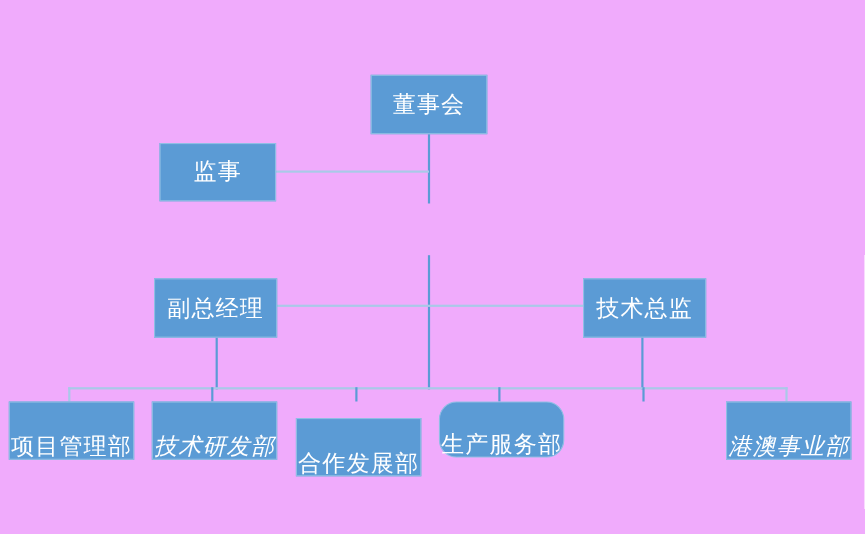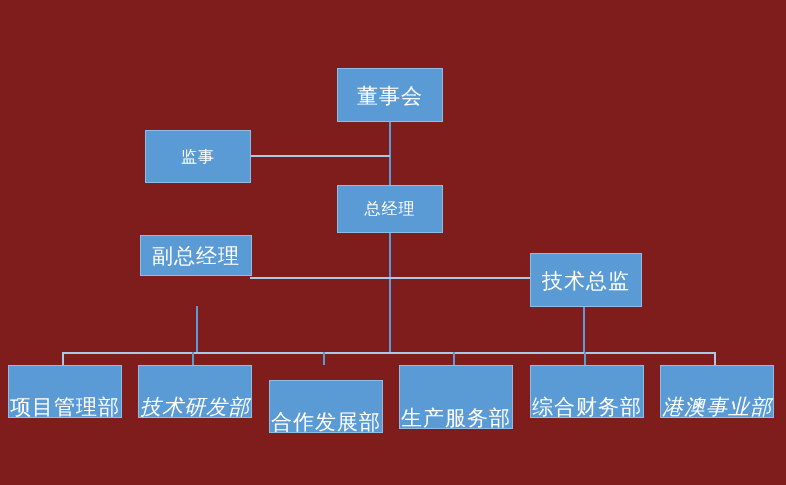--- a/index.html
+++ b/index.html
@@ -4,40 +4,40 @@
 <style>
   html, body {
     margin: 0;
     padding: 0;
     background: #ffffff;
   }
   #chart-root {
     position: relative;
     width: 786px;
     height: 485px;
-    background: #7f1d1d;
+    background: #f0abfc;
     font-family: "Liberation Sans", "DejaVu Sans", sans-serif;
     overflow: hidden;
   }
   .node {
     position: absolute;
     box-sizing: border-box;
     display: flex;
     align-items: center;
     justify-content: center;
     color: #ffffff;
     background: #5B9BD5;
     border: 1px solid #8FBEE4;
     letter-spacing: 1px;
     white-space: nowrap;
     line-height: 1;
     user-select: none;
   }
   .node.lvl0 { font-size: 21px; }
-  .node.lvl1 { font-size: 16px; }
+  .node.lvl1 { font-size: 21px; }
   .node.lvl2 { font-size: 21px; }
   .node.lvl3 { font-size: 21px; align-items: flex-end; }
 
   .connector {
     position: absolute;
     background: #5B9BD5;
   }
   .connector.v { width: 2px; }
   .connector.h { height: 2px; }
   .connector.light {
@@ -74,49 +74,43 @@
   <div class="connector v light" style="left:714px; top:352px; height:13px;"></div>
 
   <div class="node lvl0" style="left:337px; top:68px; width:106px; height:54px;">
     <span>董事会</span>
   </div>
 
   <div class="node lvl1" style="left:145px; top:130px; width:106px; height:53px;">
     <span>监事</span>
   </div>
 
-  <div class="node lvl1" style="left:337px; top:185px; width:106px; height:48px;">
-    <span>总经理</span>
-  </div>
 
-  <div class="node lvl2" style="left:140px; top:235px; width:112px; height:41px;">
+  <div class="node lvl2" style="left:140px; top:253px; width:112px; height:54px;">
     <span>副总经理</span>
   </div>
 
   <div class="node lvl2" style="left:530px; top:253px; width:112px; height:54px;text-align:center;">
     <span>技术总监</span>
   </div>
 
   <div class="node lvl3" style="left:8px; top:365px; width:114px; height:53px;">
     <span>项目管理部</span>
   </div>
 
   <div class="node lvl3" style="left:138px; top:365px; width:114px; height:53px;font-style:italic;">
     <span>技术研发部</span>
   </div>
 
   <div class="node lvl3" style="left:269px; top:365px; width:114px; height:53px;margin-top:15px;">
     <span>合作发展部</span>
   </div>
 
-  <div class="node lvl3" style="left:399px; top:365px; width:114px; height:64px;">
+  <div class="node lvl3" style="left:399px; top:365px; width:114px; height:51px;border-radius:16px;">
     <span>生产服务部</span>
   </div>
 
-  <div class="node lvl3" style="left:530px; top:365px; width:114px; height:53px;">
-    <span>综合财务部</span>
-  </div>
 
   <div class="node lvl3" style="left:660px; top:365px; width:114px; height:53px;font-style:italic;">
     <span>港澳事业部</span>
   </div>
 
 </div>
 
 </body></html>

